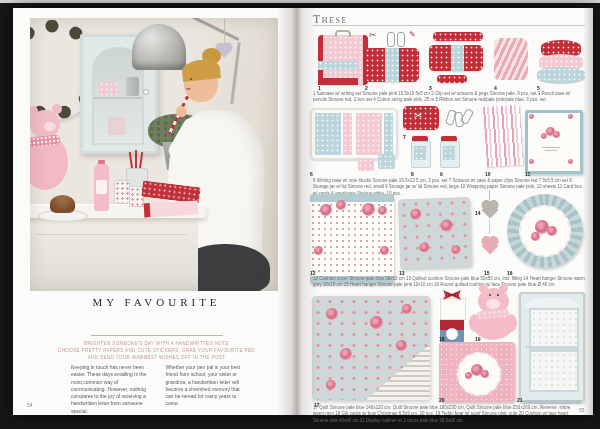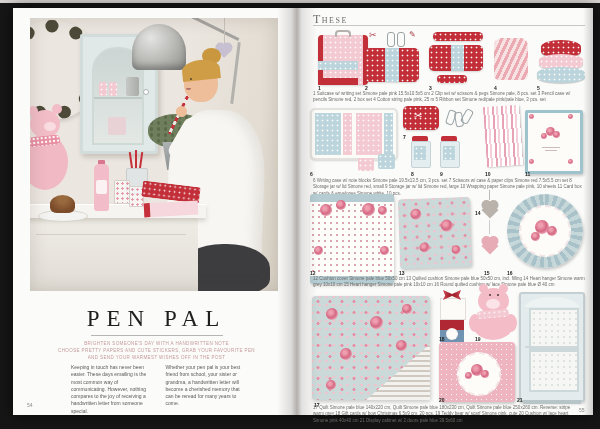--- a/index.html
+++ b/index.html
@@ -189,21 +189,21 @@
       <div class="cake"></div>
       <div class="bottle-cap"></div>
       <div class="bottle"></div>
       <div class="bottle-lbl"></div>
       <div class="glass" style="left:84px;top:162px;width:14px;height:22px"></div>
       <div class="glass" style="left:99px;top:168px;width:13px;height:19px"></div>
       <div class="redbox pr"></div>
       <div class="notepad"></div>
     </div>
 
-    <div class="title2">PEN PAL</div>
+    <div class="title1">MY FAVOURITE</div>
     <div class="title-rule"></div>
     <div class="intro">
       <span>BRIGHTEN SOMEONE'S DAY WITH A HANDWRITTEN NOTE</span><br>
       <span>CHOOSE PRETTY PAPERS AND CUTE STICKERS, GRAB YOUR FAVOURITE PEN</span><br>
       <span>AND SEND YOUR WARMEST WISHES OFF IN THE POST</span>
     </div>
     <div class="cols">
       <div>Keeping in touch has never been easier. These days emailing is the most common way of communicating. However, nothing compares to the joy of receiving a handwritten letter from someone special.</div>
       <div>Whether your pen pal is your best friend from school, your sister or grandma, a handwritten letter will become a cherished memory that can be reread for many years to come.</div>
     </div>

